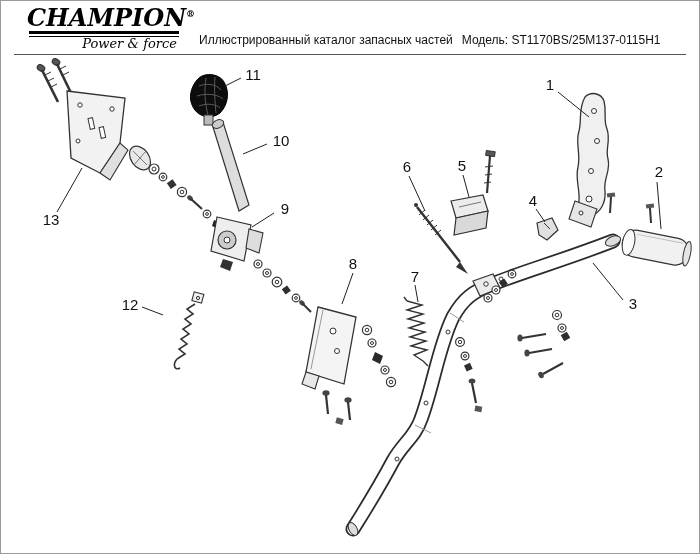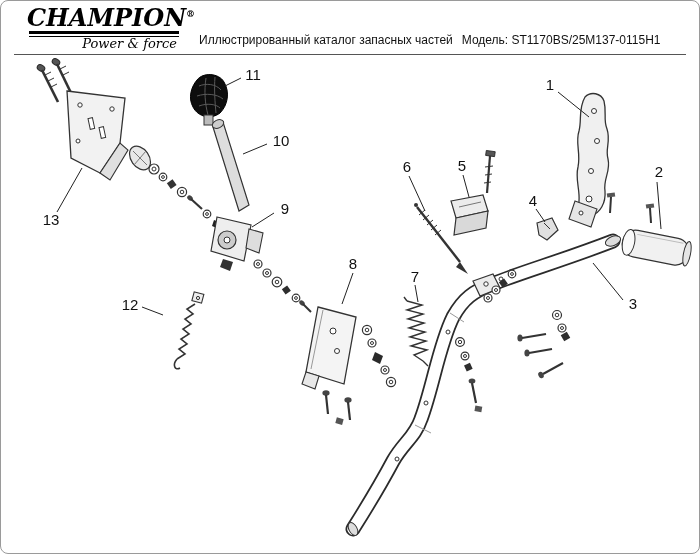--- a/index.html
+++ b/index.html
@@ -1,19 +1,19 @@
 <!DOCTYPE html>
 <html><head>
 <meta charset="utf-8">
 <style>
   * { box-sizing: border-box; }
   html, body { margin: 0; padding: 0; background: #fff; }
   .page {
     position: relative; width: 700px; height: 554px;
-    background: #fff; border: 1px solid #9a9a9a; border-radius: 8px;
+    background: #fff; border: 1px solid #9a9a9a; border-radius: 0;
     overflow: hidden; font-family: "Liberation Sans", sans-serif;
   }
   .header {
     position: absolute; top: 0; left: 0; right: 0; height: 53px;
     display: flex; align-items: flex-end; padding: 5px 14px 3px 26px; z-index: 2;
   }
   .logo { width: 160px; display: flex; flex-direction: column; }
   .brand {
     font-family: "DejaVu Serif", serif; font-style: italic; font-weight: bold;
     font-size: 24px; line-height: 1; color: #000; white-space: nowrap;

